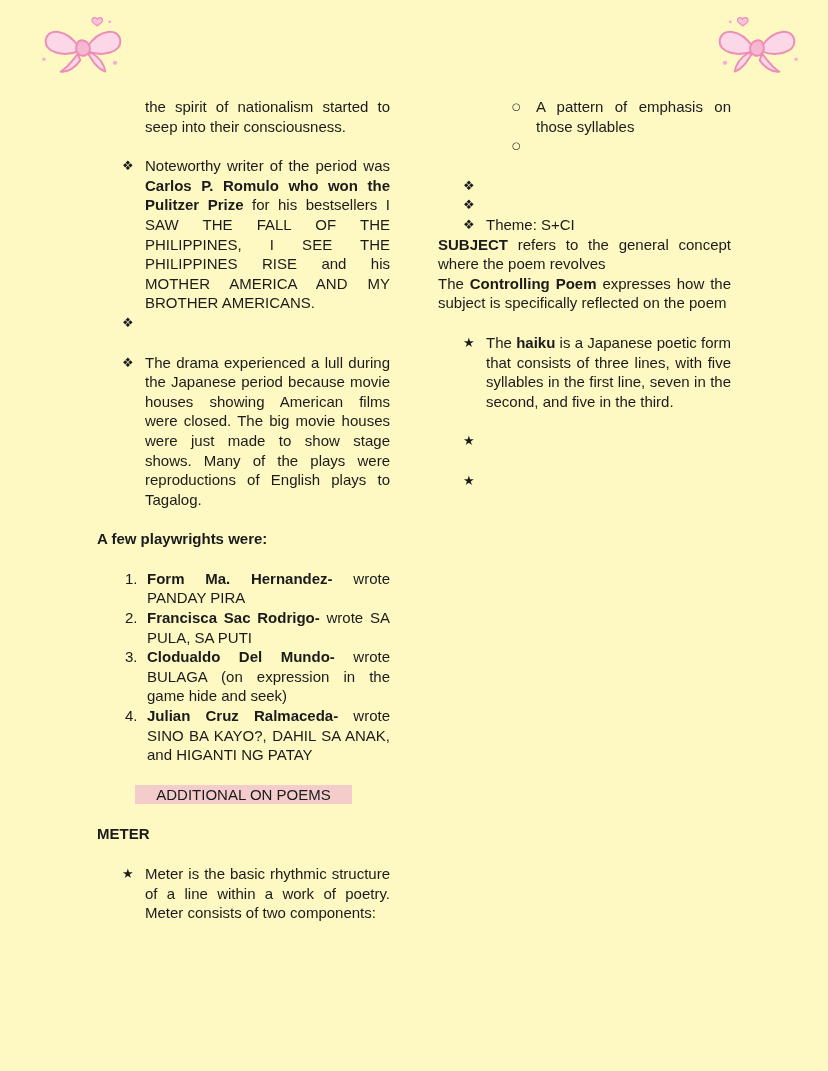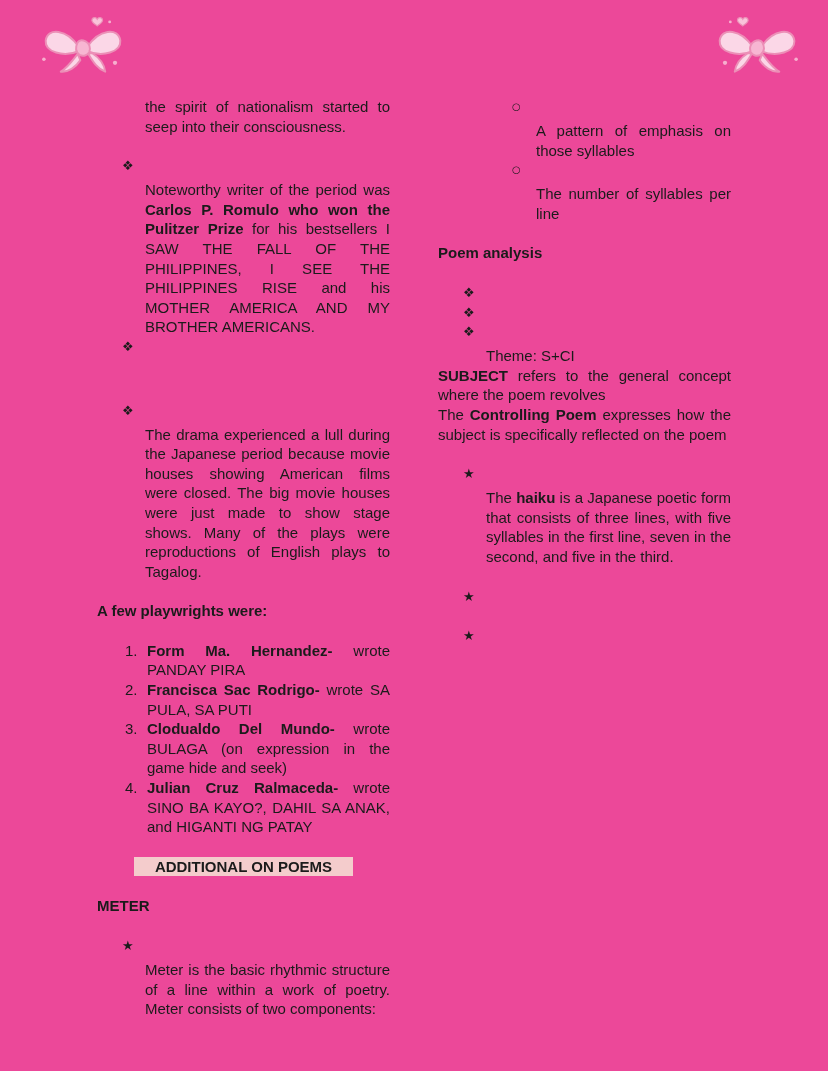--- a/index.html
+++ b/index.html
@@ -3,48 +3,48 @@
 <meta charset="utf-8">
 <style>
   html, body { margin: 0; padding: 0; }
   body {
     width: 828px; height: 1071px;
     background: #ffffff;
     font-family: "Liberation Sans", "DejaVu Sans", sans-serif;
     color: #1b1b1b;
     -webkit-font-smoothing: antialiased;
   }
-  .page { position: relative; width: 828px; height: 1071px; overflow: hidden; background: #ec4899; }
+  .page { position: relative; width: 828px; height: 1071px; overflow: hidden; background: #fef9c3; }
 
   .bow { position: absolute; top: 13px; width: 90px; height: 64px; }
   .bow-left  { left: 38px; }
   .bow-right { left: 712px; transform: scaleX(-1); }
 
   .columns { position: absolute; left: 97px; top: 97px; display: flex; gap: 48px; }
   .col { width: 293px; font-size: 15px; line-height: 19.6px; }
 
   p, h3, h4 { margin: 0; font-size: 15px; line-height: 19.6px; }
   h3, h4 { font-weight: bold; }
   .jt { text-align: justify; }
   .mt { margin-top: 20px; }
 
   .cont { padding-left: 48px; }
 
   .brow { display: flex; }
   .brow .marker { flex: none; font-family: "DejaVu Sans", sans-serif; }
   .b1 .marker { margin-left: 25px; width: 23px; font-size: 13px; }
   .b2 .marker { margin-left: 74px; width: 24px; font-size: 10px; }
   .marker.circle { font-size: 10px; }
-  .brow .txt { flex: 1; text-align: justify; min-height: 19.6px; margin-top: 24px; }
+  .brow .txt { flex: 1; text-align: justify; min-height: 19.6px; }
 
   .numitem { display: flex; }
   .numitem .num { flex: none; margin-left: 28px; width: 22px; }
 
   .banner-line { text-align: center; }
-  .banner { background: #f4cccc; padding: 1px 21px; font-weight: bold; }
+  .banner { background: #f4cccc; padding: 1px 21px; }
 
   b { font-weight: bold; }
 </style>
 </head>
 <body>
 
 <div class="page">
 
   <svg class="bow bow-left" viewBox="0 0 100 72" aria-hidden="true">
     <g fill="#fbd7e7" stroke="#ec8fb7" stroke-width="2.2" stroke-linejoin="round" stroke-linecap="round">
@@ -131,24 +131,22 @@
     </div>
 
     <div class="col">
 
       <div class="brow b2">
         <span class="marker circle">○</span>
         <p class="txt">A pattern of emphasis on those syllables</p>
       </div>
       <div class="brow b2">
         <span class="marker circle">○</span>
-        <p class="txt">The number of syllables per line</p>
       </div>
 
-      <h4 class="mt">Poem analysis</h4>
 
       <div class="brow b1 mt">
         <span class="marker">❖</span>
       </div>
       <div class="brow b1">
         <span class="marker">❖</span>
       </div>
       <div class="brow b1">
         <span class="marker">❖</span>
         <p class="txt">Theme: S+CI</p>

